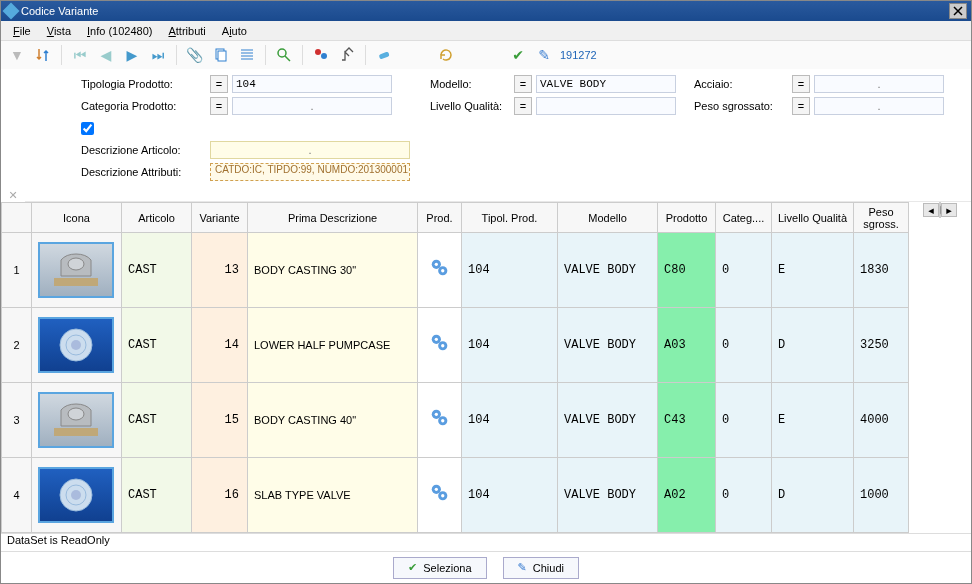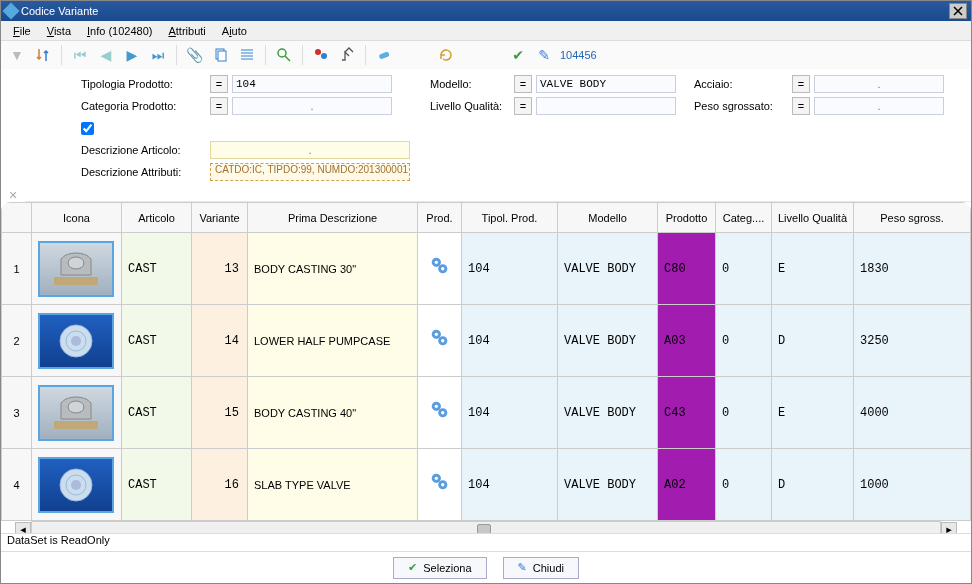--- a/index.html
+++ b/index.html
@@ -17,35 +17,35 @@
 .tbsep { width: 1px; height: 20px; background: #ddd; margin: 0 2px; }
 .linklike { color: #2166b8; cursor: pointer; }
 .filterpanel { padding: 4px 6px 6px 56px; background: #fff; border-bottom: 1px solid #e8e8e8; }
 .frow { display: flex; align-items: center; height: 22px; gap: 4px; }
 .frow .lbl { width: 125px; text-align: left; }
 .eqbtn { width: 18px; height: 18px; border: 1px solid #bbb; background: #f4f4f4; display: flex; align-items: center; justify-content: center; font-size: 11px; cursor: pointer; }
 .finput { height: 18px; border: 1px solid #c8d0e0; background: #f9fbff; padding: 0 3px; font-size: 11px; font-family: inherit; }
 .finput.yellow { background: #fffde8; border-color: #e0d8a0; }
 .attrbox { height: 18px; border: 1px dashed #d0a050; background: #fffae8; padding: 0 4px; color: #a07030; font-size: 10px; overflow: hidden; white-space: nowrap; }
 .closex { width: 24px; display: flex; justify-content: center; color: #aaa; cursor: pointer; padding: 4px 0 0 0; }
-.gridwrap { flex: 1; overflow: hidden; display: flex; flex-direction: column; border-radius: 9px; }
+.gridwrap { flex: 1; overflow: hidden; display: flex; flex-direction: row; }
 .grid { border-collapse: collapse; width: 100%; }
 .grid th { border: 1px solid #ccc; background: #f7f7f7; height: 30px; font-weight: normal; font-size: 11px; padding: 0 4px; }
 .grid td { border: 1px solid #ccc; height: 72px; padding: 0 6px; font-size: 11px; }
 .grid td.mono { font-family: "Courier New", monospace; font-size: 12px; }
 .grid td.numcell { text-align: right; padding-right: 8px; }
 .grid td.center { text-align: center; }
 .grid .c-icona { background: #f7f7f7; }
 .grid .c-art { background: #f2f9e8; }
 .grid .c-var { background: #fef0e0; }
 .grid .c-desc { background: #fffde8; }
 .grid .c-prod { background: #fff; }
 .grid .c-tipol { background: #e8f4f9; }
 .grid .c-mod { background: #e8f4f9; }
-.grid .c-acc { background: #a21caf; margin-left: 44px; }
+.grid .c-acc { background: #86efac; margin-left: 44px; }
 .grid .c-cat { background: #e8f4f9; }
 .grid .c-liv { background: #e8f4f9; }
 .grid .c-peso { background: #e8f4f9; }
 .rownum { width: 30px; text-align: center; background: #f7f7f7; }
 .thumb { width: 76px; height: 56px; border: 2px solid #5aa5e0; background: linear-gradient(#d0d8e0, #a0b0c0); display: flex; align-items: center; justify-content: center; }
 .thumb.blue { background: linear-gradient(#2060c0, #104090); }
 .thumb svg { width: 60px; height: 44px; }
 .prodicon { color: #3a7dd0; font-size: 20px; }
 .scrollbar-h { height: 16px; background: #f0f0f0; border: 1px solid #ccc; position: relative; margin: 0 30px; }
 .sb-thumb { position: absolute; left: 49%; top: 2px; width: 14px; height: 10px; background: #c8c8c8; border: 1px solid #999; border-radius: 2px; }
@@ -134,21 +134,21 @@
   <div style="width:30px"></div>
   <div class="tbicon">
       <svg viewBox="0 0 16 16">
         <path d="M3 8 a5 5 0 1 1 2 4" fill="none" stroke="#d0a030" stroke-width="1.5"></path>
         <path d="M3 12 l0 -4 l4 0" fill="none" stroke="#d0a030" stroke-width="1.5"></path>
       </svg>
     </div>
   <div style="width:40px"></div>
   <div class="tbicon icon-check">✔</div>
   <div class="tbicon icon-pencil">✎</div>
-  <span class="linklike">104456</span>
+  <span class="linklike">191272</span>
 </div>
 
 <div style="display:flex">
 <div class="closex" style="padding-top:120px">✕</div>
 <div class="filterpanel" style="flex:1">
   <div class="frow">
     <span class="lbl">Tipologia Prodotto:</span>
     <div class="eqbtn">=</div>
     <input class="finput mono" style="width: 160px; font-family: &quot;Courier New&quot;;" value="104">
     <span style="width:30px"></span>

